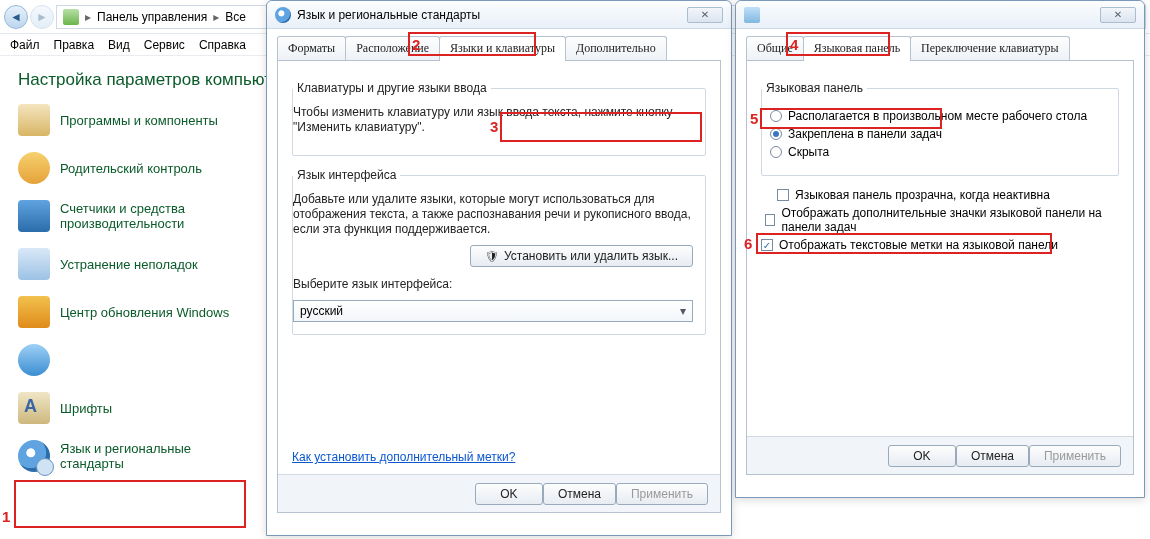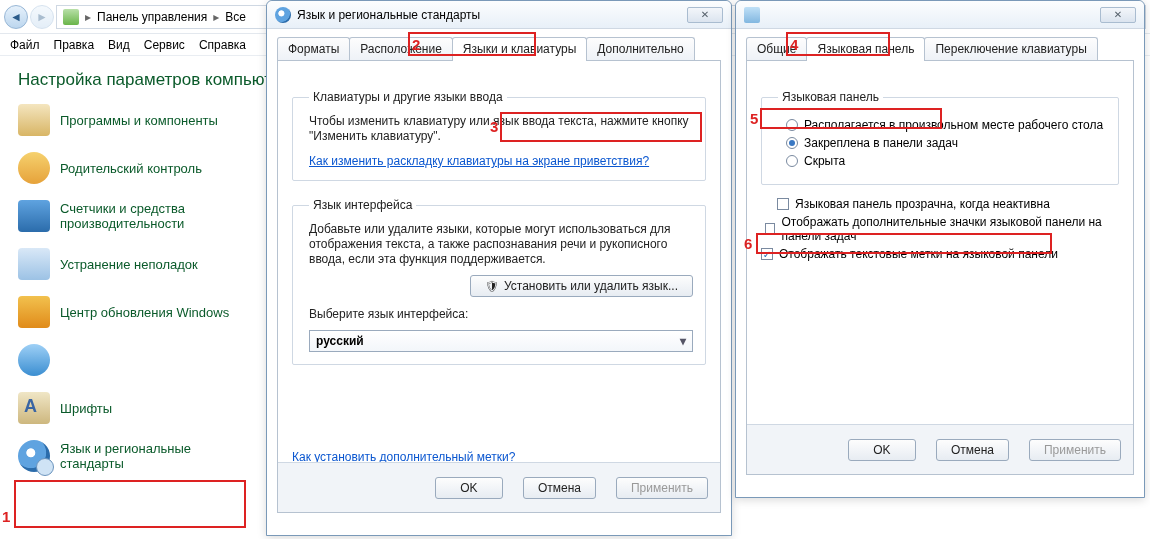--- a/index.html
+++ b/index.html
@@ -38,35 +38,35 @@
   
   .dlg { position:absolute; background:#fff; border:1px solid #7a99b8; border-radius:6px 6px 0 0; box-shadow:0 2px 10px rgba(0,0,0,.15); }
   .dlg-title { height:28px; background:linear-gradient(#fcfdfe,#e8f0f8); border-bottom:1px solid #cfd8e3; display:flex; align-items:center; padding:0 8px; gap:6px; border-radius:6px 6px 0 0; }
   .dlg-title .ico16 { width:16px; height:16px; border-radius:50%; background:radial-gradient(circle at 40% 40%, #fff 0 20%, #5fa3e0 25% 60%, #2b6cab 65% 100%); }
   .dlg-title .ico16b { width:16px; height:16px; background:linear-gradient(#bfe0f7,#82b7e0); border-radius:2px; }
   .dlg-close { margin-left:auto; width:36px; height:16px; background:linear-gradient(#f3f6fa,#dbe4ef); border:1px solid #a9bcd0; border-radius:2px; text-align:center; line-height:13px; color:#55606b; font-size:10px; }
   .dlg-body { padding:6px 10px 10px 10px; }
 
   
   .tabs { display:flex; align-items:flex-end; height:24px; border-bottom:1px solid #b6c2d0; margin-top:2px; }
-  .tab { padding:4px 10px; border:1px solid #b6c2d0; border-bottom:none; background:linear-gradient(#fdfdfd,#eef2f7); margin-right:-1px; border-radius:3px 3px 0 0; color:#222; cursor:default; }
+  .tab { padding:4px 10px; border:1px solid #b6c2d0; border-bottom:none; background:linear-gradient(#fdfdfd,#eef2f7); margin-right:-1px; border-radius:3px 3px 0 0; color:#222; cursor:default;font-family:Liberation Serif, serif; }
   .tab.active { background:#fff; position:relative; top:1px; padding-bottom:5px; }
   .dlg-content { border:1px solid #b6c2d0; border-top:none; padding:12px 14px; min-height:400px; background:#fff; position:relative; }
 
-  fieldset.gb { border:1px solid #cfd8e3; border-radius:2px; margin:17px 0 12px 0; padding:10px 12px 12px 16px; }
+  fieldset.gb { border:1px solid #cfd8e3; border-radius:2px; margin:8px 0 12px 0; padding:10px 12px 12px 0; }
   fieldset.gb > legend { padding:0 4px; color:#222; }
   .desc { color:#222; line-height:15px; margin-bottom:8px; }
   .link { color:#0b57d0; text-decoration:underline; cursor:pointer; }
   .btn { display:inline-block; padding:3px 14px; background:linear-gradient(#fdfdfd,#e7ecf2); border:1px solid #9aaabd; border-radius:3px; color:#222; cursor:default; }
   .btn.shield::before { content:"\1F6E1"; margin-right:5px; font-size:11px; }
   .row-right { text-align:right; }
-  .select { width:100%; height:22px; border:1px solid #9aaabd; background:linear-gradient(#fff,#f3f6fa); display:flex; align-items:center; padding:0 6px; justify-content:space-between;font-weight:bold; }
+  .select { width:100%; height:22px; border:1px solid #9aaabd; background:linear-gradient(#fff,#f3f6fa); display:flex; align-items:center; padding:0 6px; justify-content:space-between; }
   .select .arr { color:#556; }
 
-  .dlg-footer { position:absolute; left:0; right:0; bottom:0; height:50px; background:#f1f4f8; border-top:1px solid #cfd8e3; display:flex; align-items:center; justify-content:flex-end; gap:20px; padding:0 12px; }
+  .dlg-footer { position:absolute; left:0; right:0; bottom:0; height:38px; background:#f1f4f8; border-top:1px solid #cfd8e3; display:flex; align-items:center; justify-content:flex-end; gap:0; padding:0 12px; }
   .dlg-footer .btn { min-width:68px; text-align:center; }
   .btn.disabled { color:#999; }
 
   
   .opt { display:flex; align-items:center; gap:6px; margin:4px 0 4px 8px; }
   .radio { width:12px; height:12px; border:1px solid #7a8aa0; border-radius:50%; display:inline-flex; align-items:center; justify-content:center; background:#fff; }
   .radio.checked::after { content:""; width:6px; height:6px; border-radius:50%; background:#3a78c3; }
   .chk { width:12px; height:12px; border:1px solid #7a8aa0; background:#fff; display:inline-flex; align-items:center; justify-content:center; font-size:10px; color:#2a6fb5; }
   .chk.checked::after { content:"✓"; }
 
@@ -140,23 +140,20 @@
     <div class="tabs">
       <div class="tab">Форматы</div>
       <div class="tab">Расположение</div>
       <div class="tab active">Языки и клавиатуры</div>
       <div class="tab">Дополнительно</div>
     </div>
     <div class="dlg-content" style="min-height:452px;">
       <fieldset class="gb">
         <legend>Клавиатуры и другие языки ввода</legend>
         <div class="desc">Чтобы изменить клавиатуру или язык ввода текста, нажмите кнопку "Изменить клавиатуру".</div>
-        <div style="margin-top:10px;">
-          <span class="link">Как изменить раскладку клавиатуры на экране приветствия?</span>
-        </div>
       </fieldset>
 
       <fieldset class="gb">
         <legend>Язык интерфейса</legend>
         <div class="desc">Добавьте или удалите языки, которые могут использоваться для отображения текста, а также распознавания речи и рукописного ввода, если эта функция поддерживается.</div>
         <div class="row-right" style="margin-bottom:10px;">
           <span class="btn shield">Установить или удалить язык...</span>
         </div>
         <div class="desc">Выберите язык интерфейса:</div>
         <div class="select">

